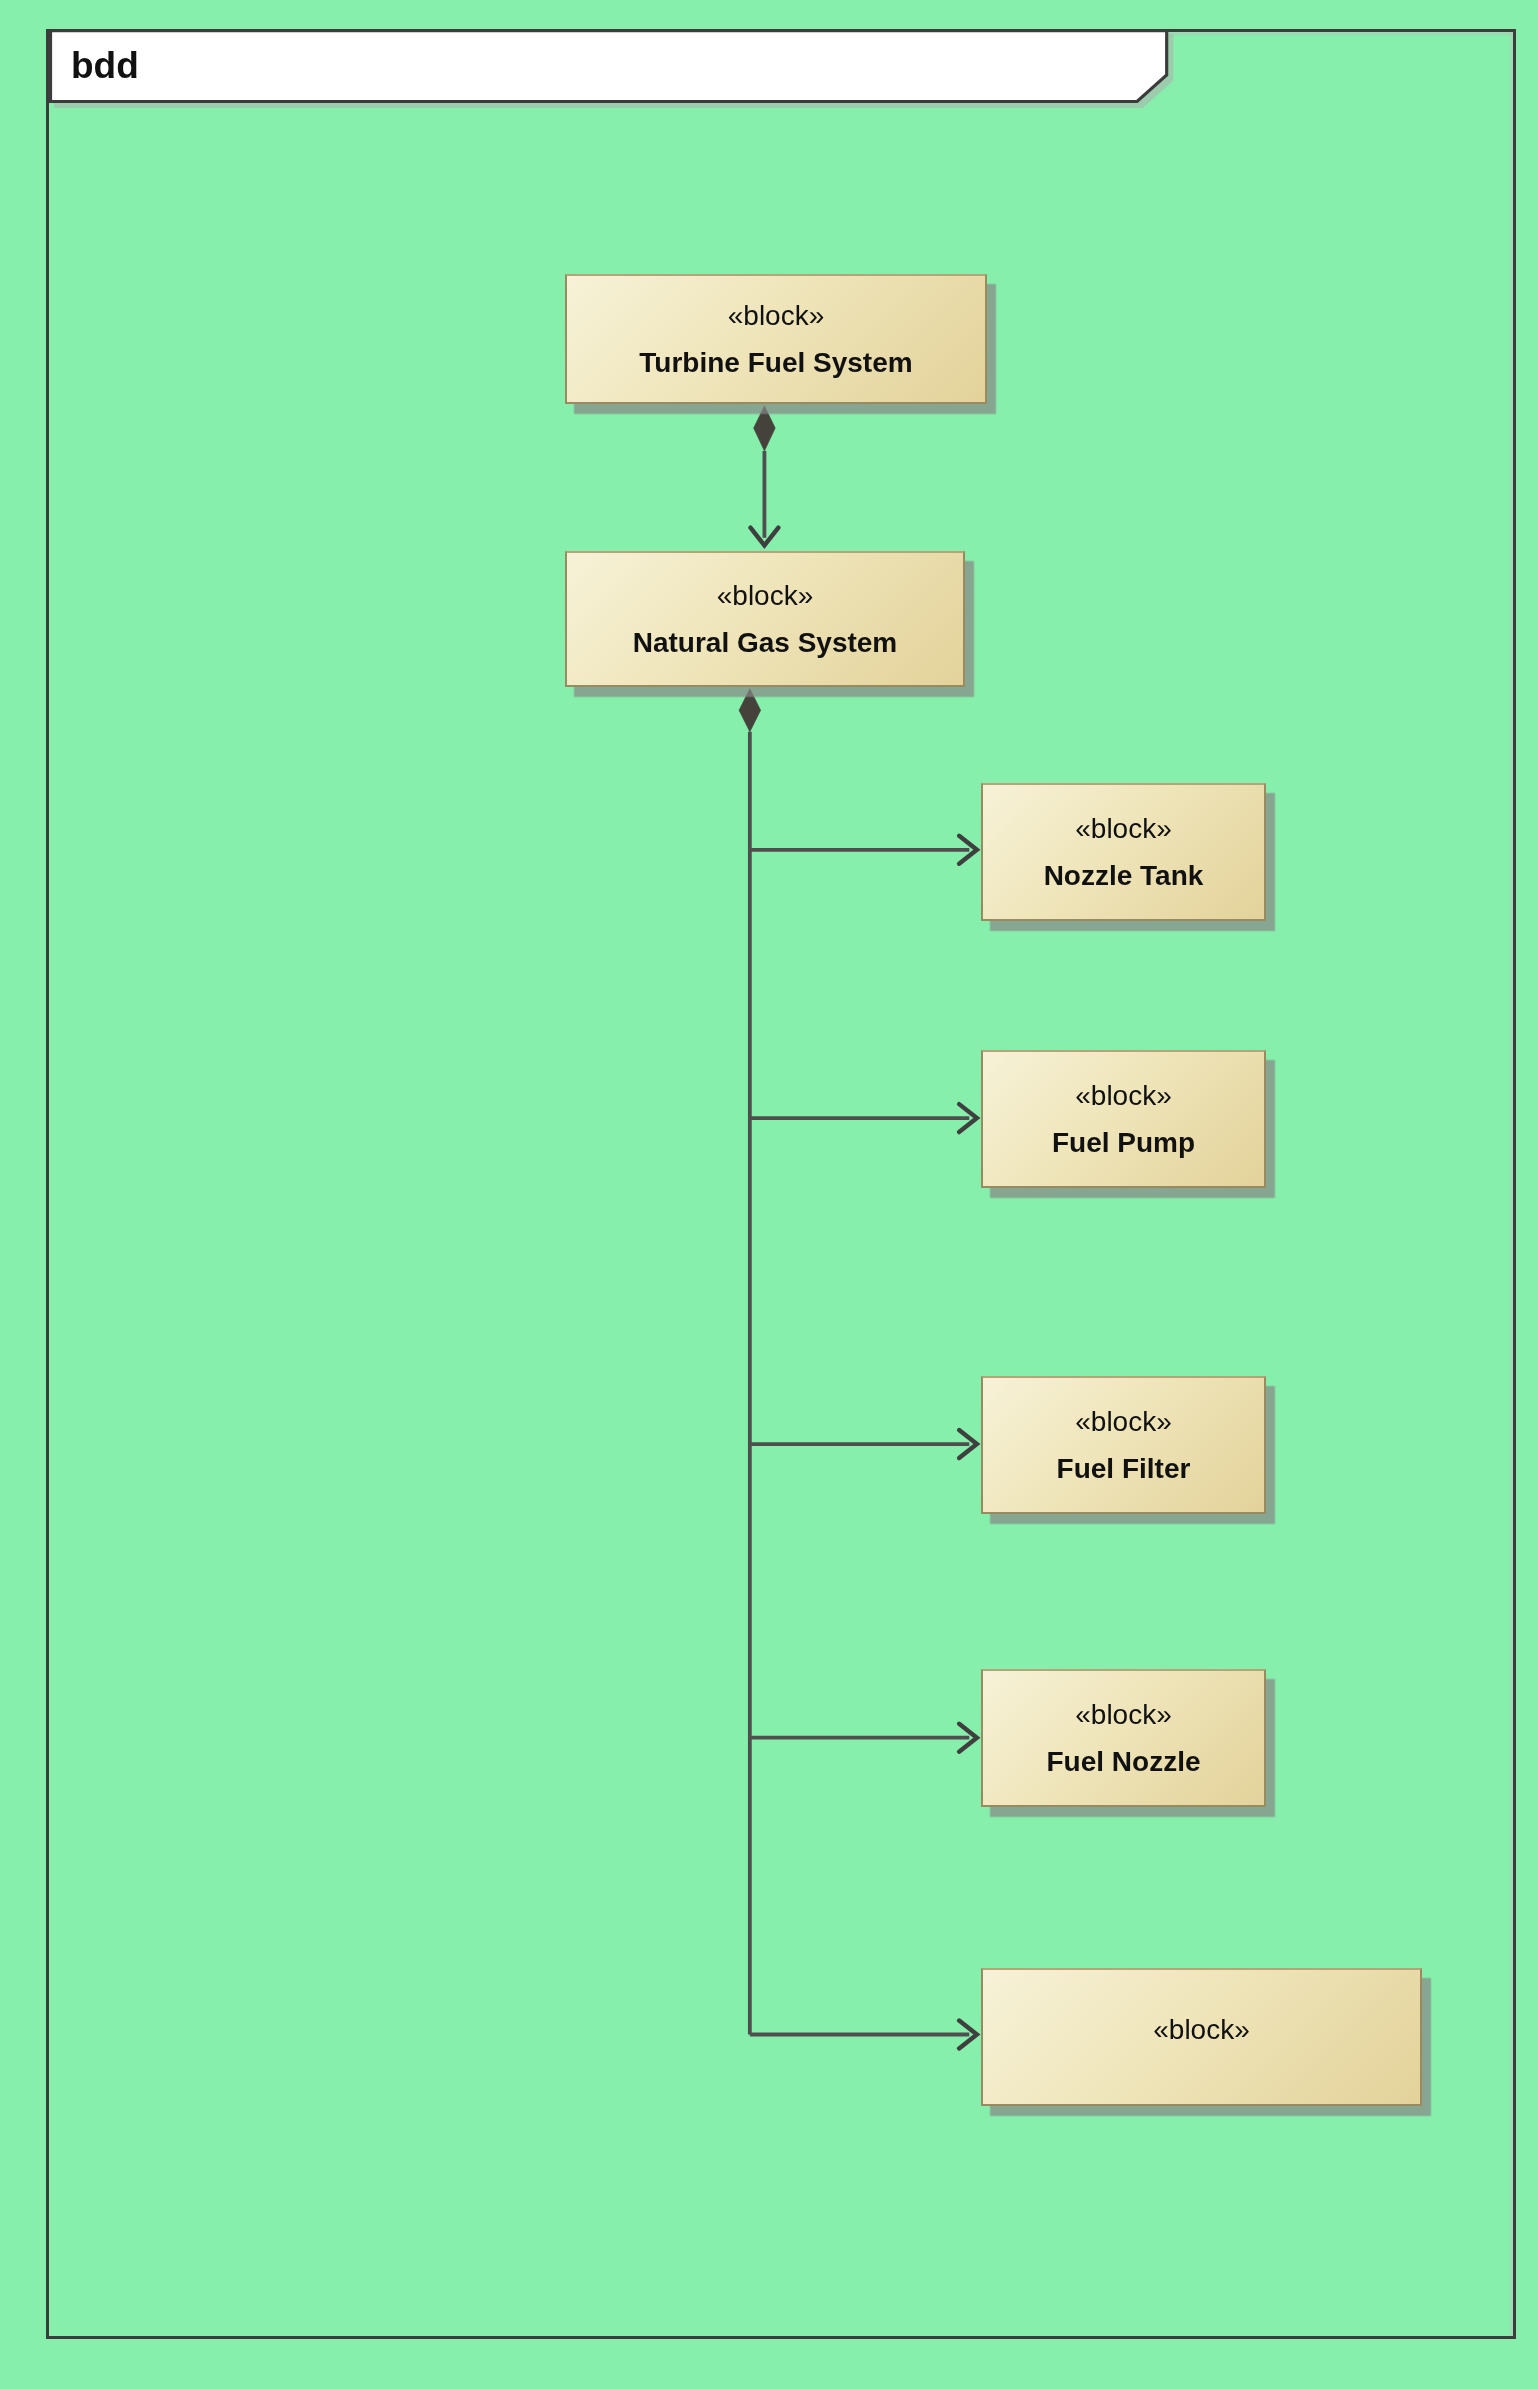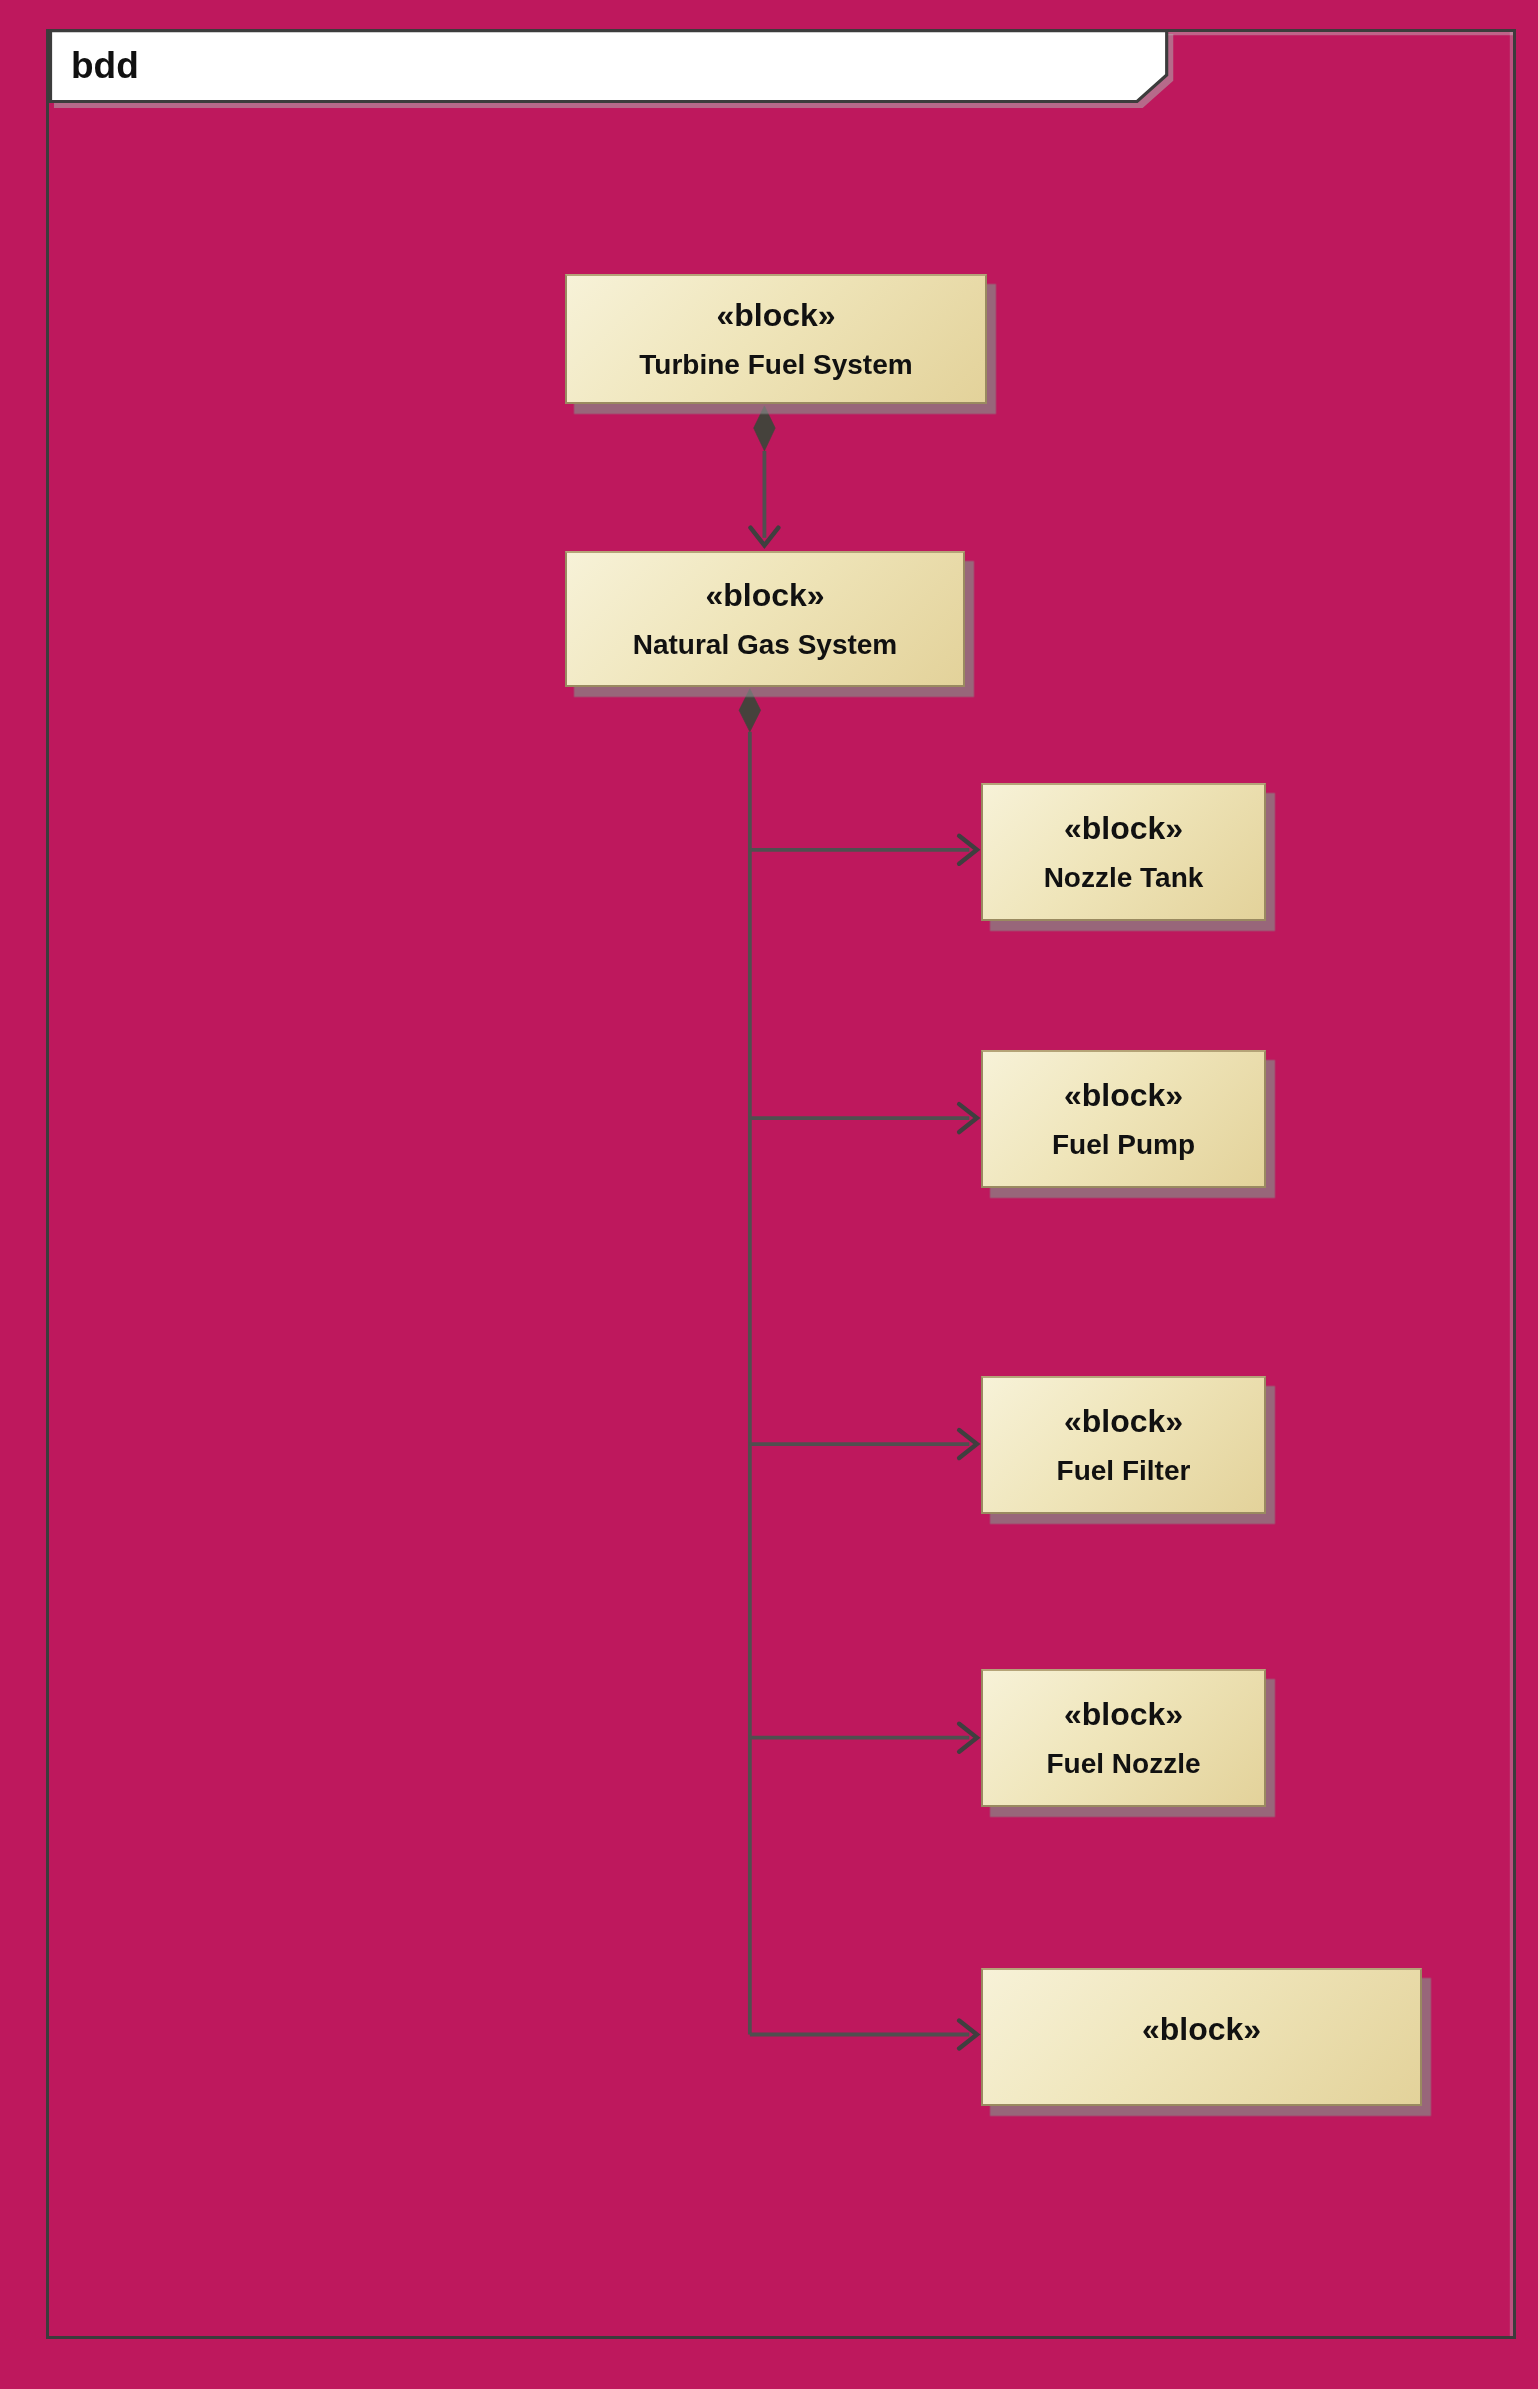--- a/index.html
+++ b/index.html
@@ -1,19 +1,19 @@
 <!DOCTYPE html>
 <html style="font-size:10px"><head>
 <meta charset="utf-8">
 <style>
   html,body{margin:0;padding:0;background:#ffffff;}
   .canvas{
     position:relative;
     width:1539px;height:2389px;
-    background:#be185d;
+    background:#86efac;
     font-family:"Liberation Sans", sans-serif;
     overflow:hidden;
   }
   
   .frame{
     position:absolute;
     left:46px;top:28.5px;width:1470px;height:2310px;
     border:3.2px solid #3c3c3c;
     box-sizing:border-box;
     box-shadow:inset 0 3.2px 0 rgba(190,190,190,0.45), inset -3.2px 0 0 rgba(190,190,190,0.35);
@@ -35,21 +35,21 @@
   .block{
     position:absolute;
     box-sizing:border-box;
     border:2.5px solid #9a8a60;
     border-top-color:#b5a478;
     background:linear-gradient(135deg,#f7f2d8 0%,#efe5ba 45%,#e3d29a 100%);
     box-shadow:9px 10px 1.3px rgba(135,135,135,0.7);
     display:flex;flex-direction:column;align-items:center;justify-content:center;
     color:#111111;text-align:center;
   }
-  .block .stereotype{font-size:32px;font-weight:bold;margin-bottom:15px;}
+  .block .stereotype{font-size:28px;font-weight:normal;margin-bottom:15px;}
   .block .name{font-size:28px;font-weight:bold;}
   .b-turbine {left:565px; top:274px; width:422px;height:130px;}
   .b-ngs     {left:565px; top:551px; width:400px;height:136px;}
   .b-storage {left:981px;top:783px;width:285px;height:138px;}
   .b-pump    {left:981px;top:1050px;width:285px;height:138px;}
   .b-filter  {left:981px;top:1376px;width:285px;height:138px;}
   .b-nozzle  {left:981px;top:1669px;width:285px;height:138px;}
   .b-chamber {left:981px;top:1968px;width:441px;height:138px;}
 </style>
 </head>

